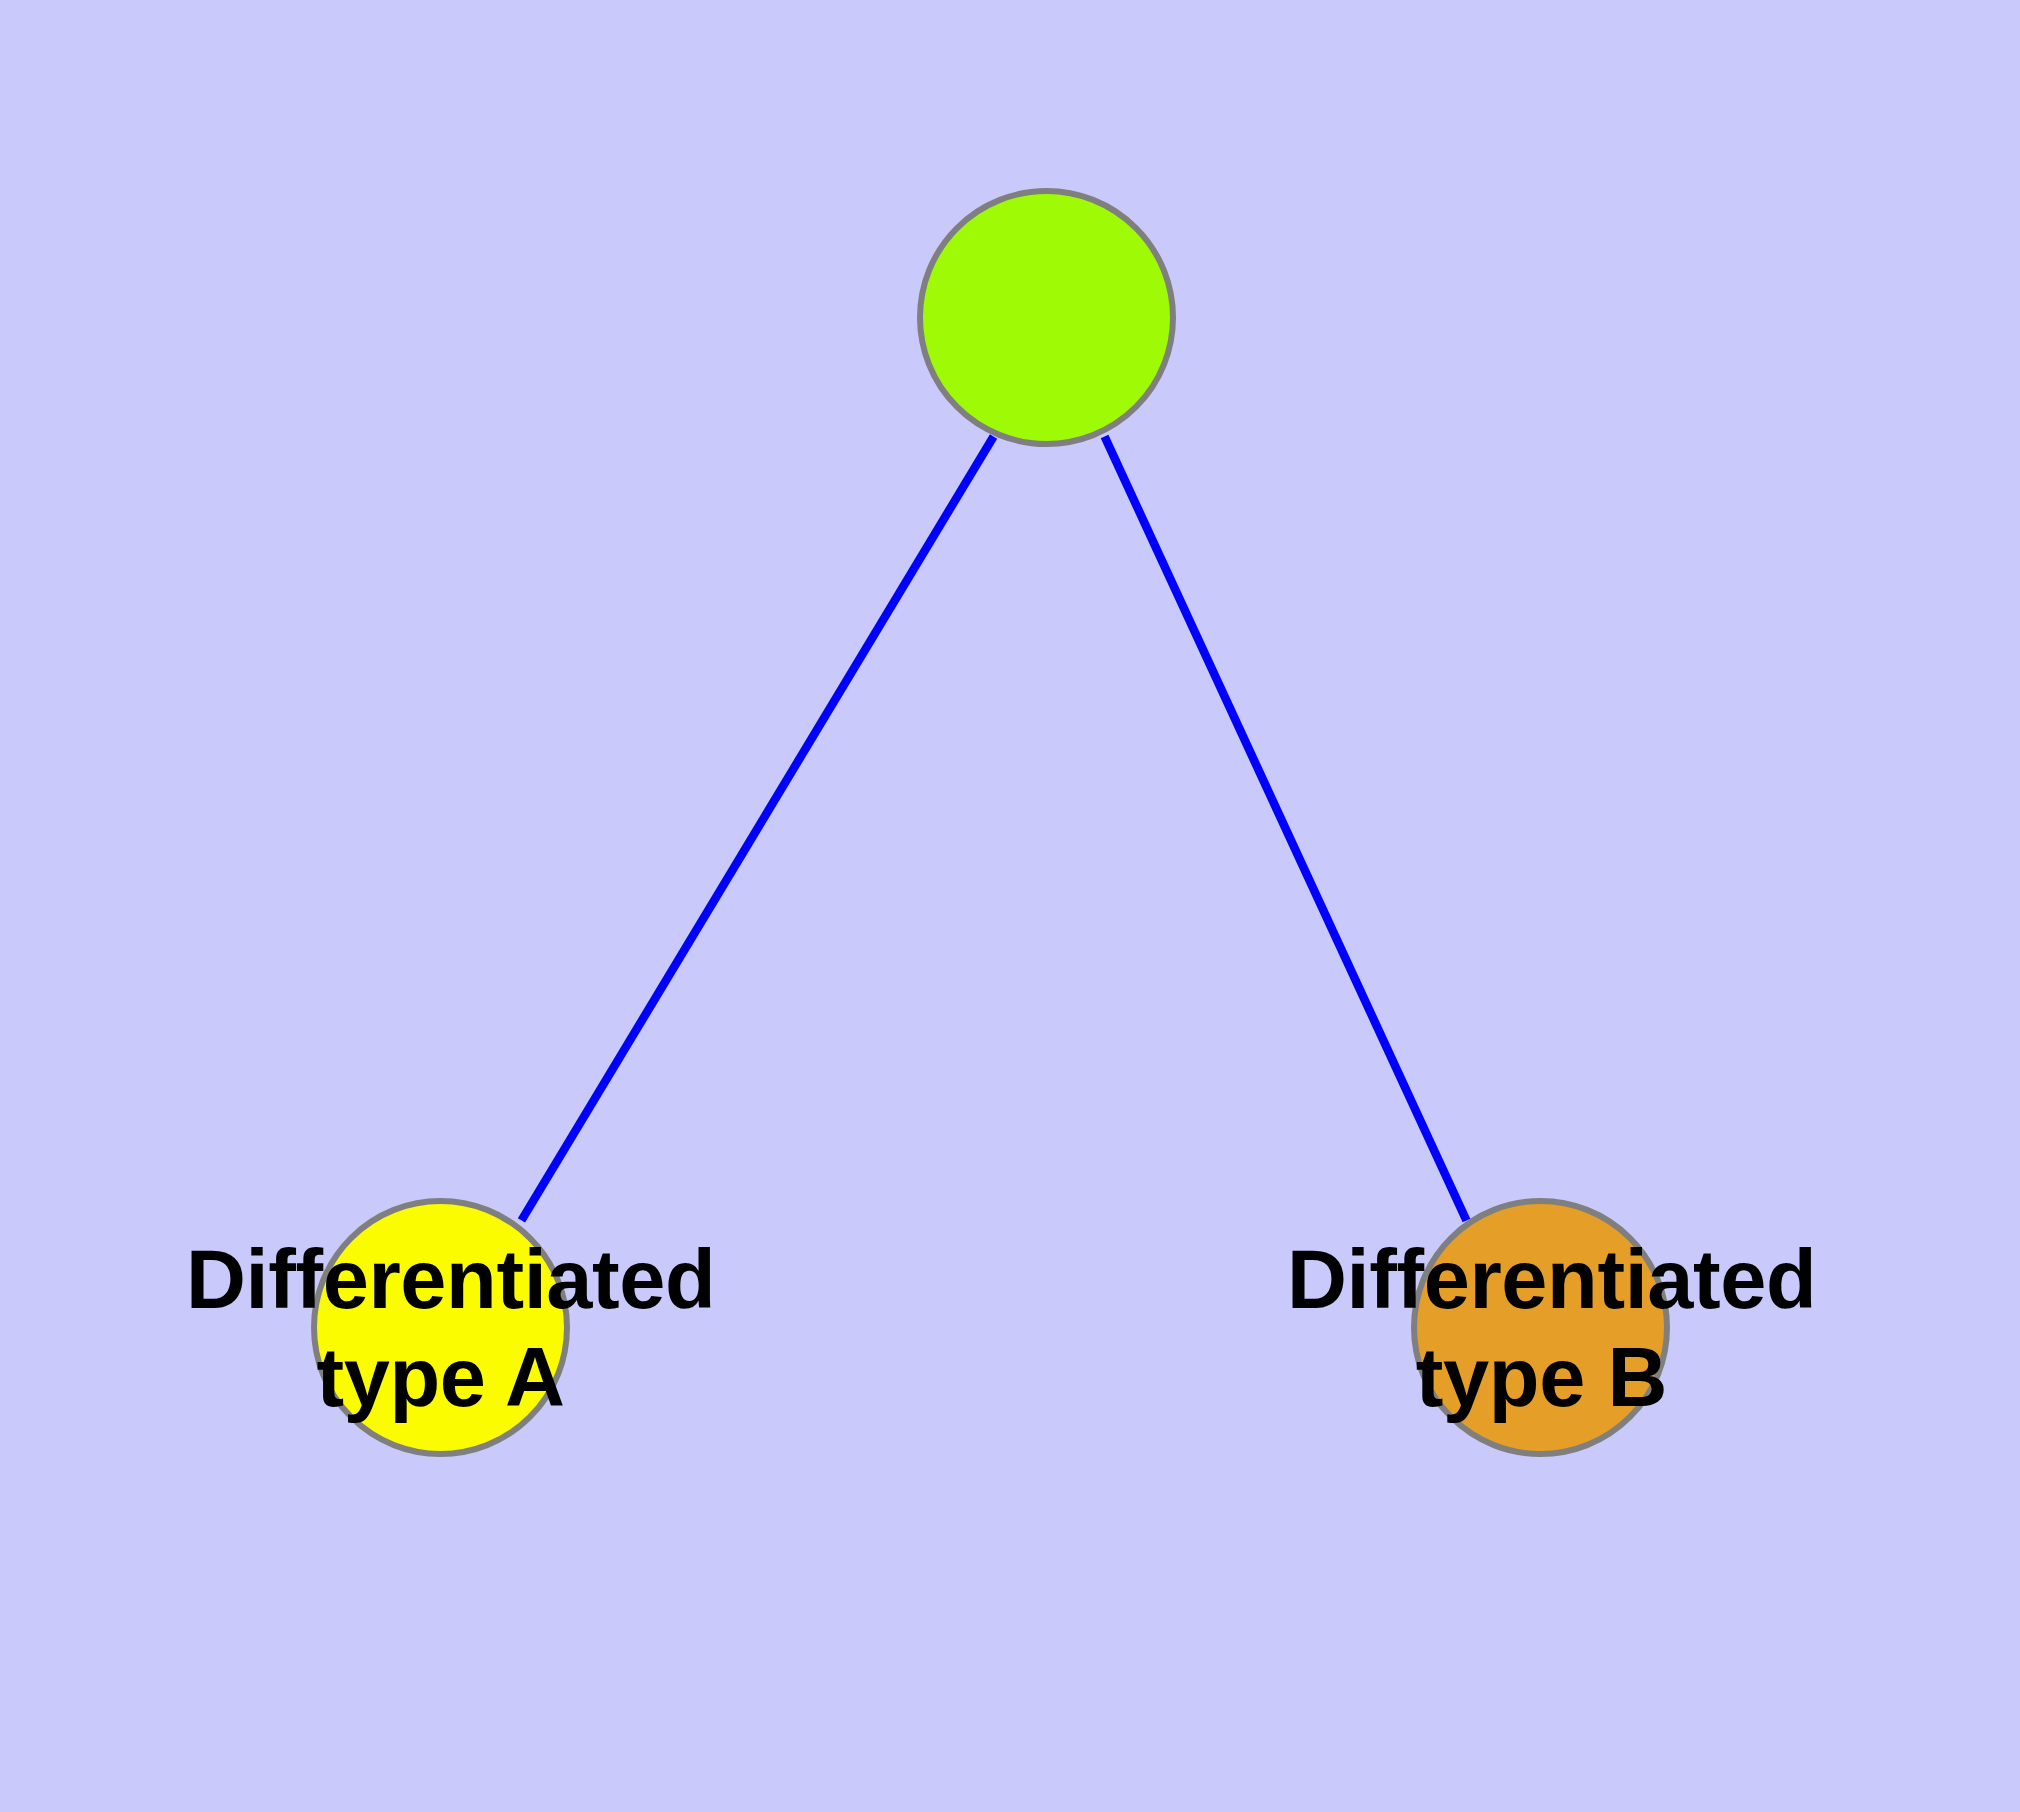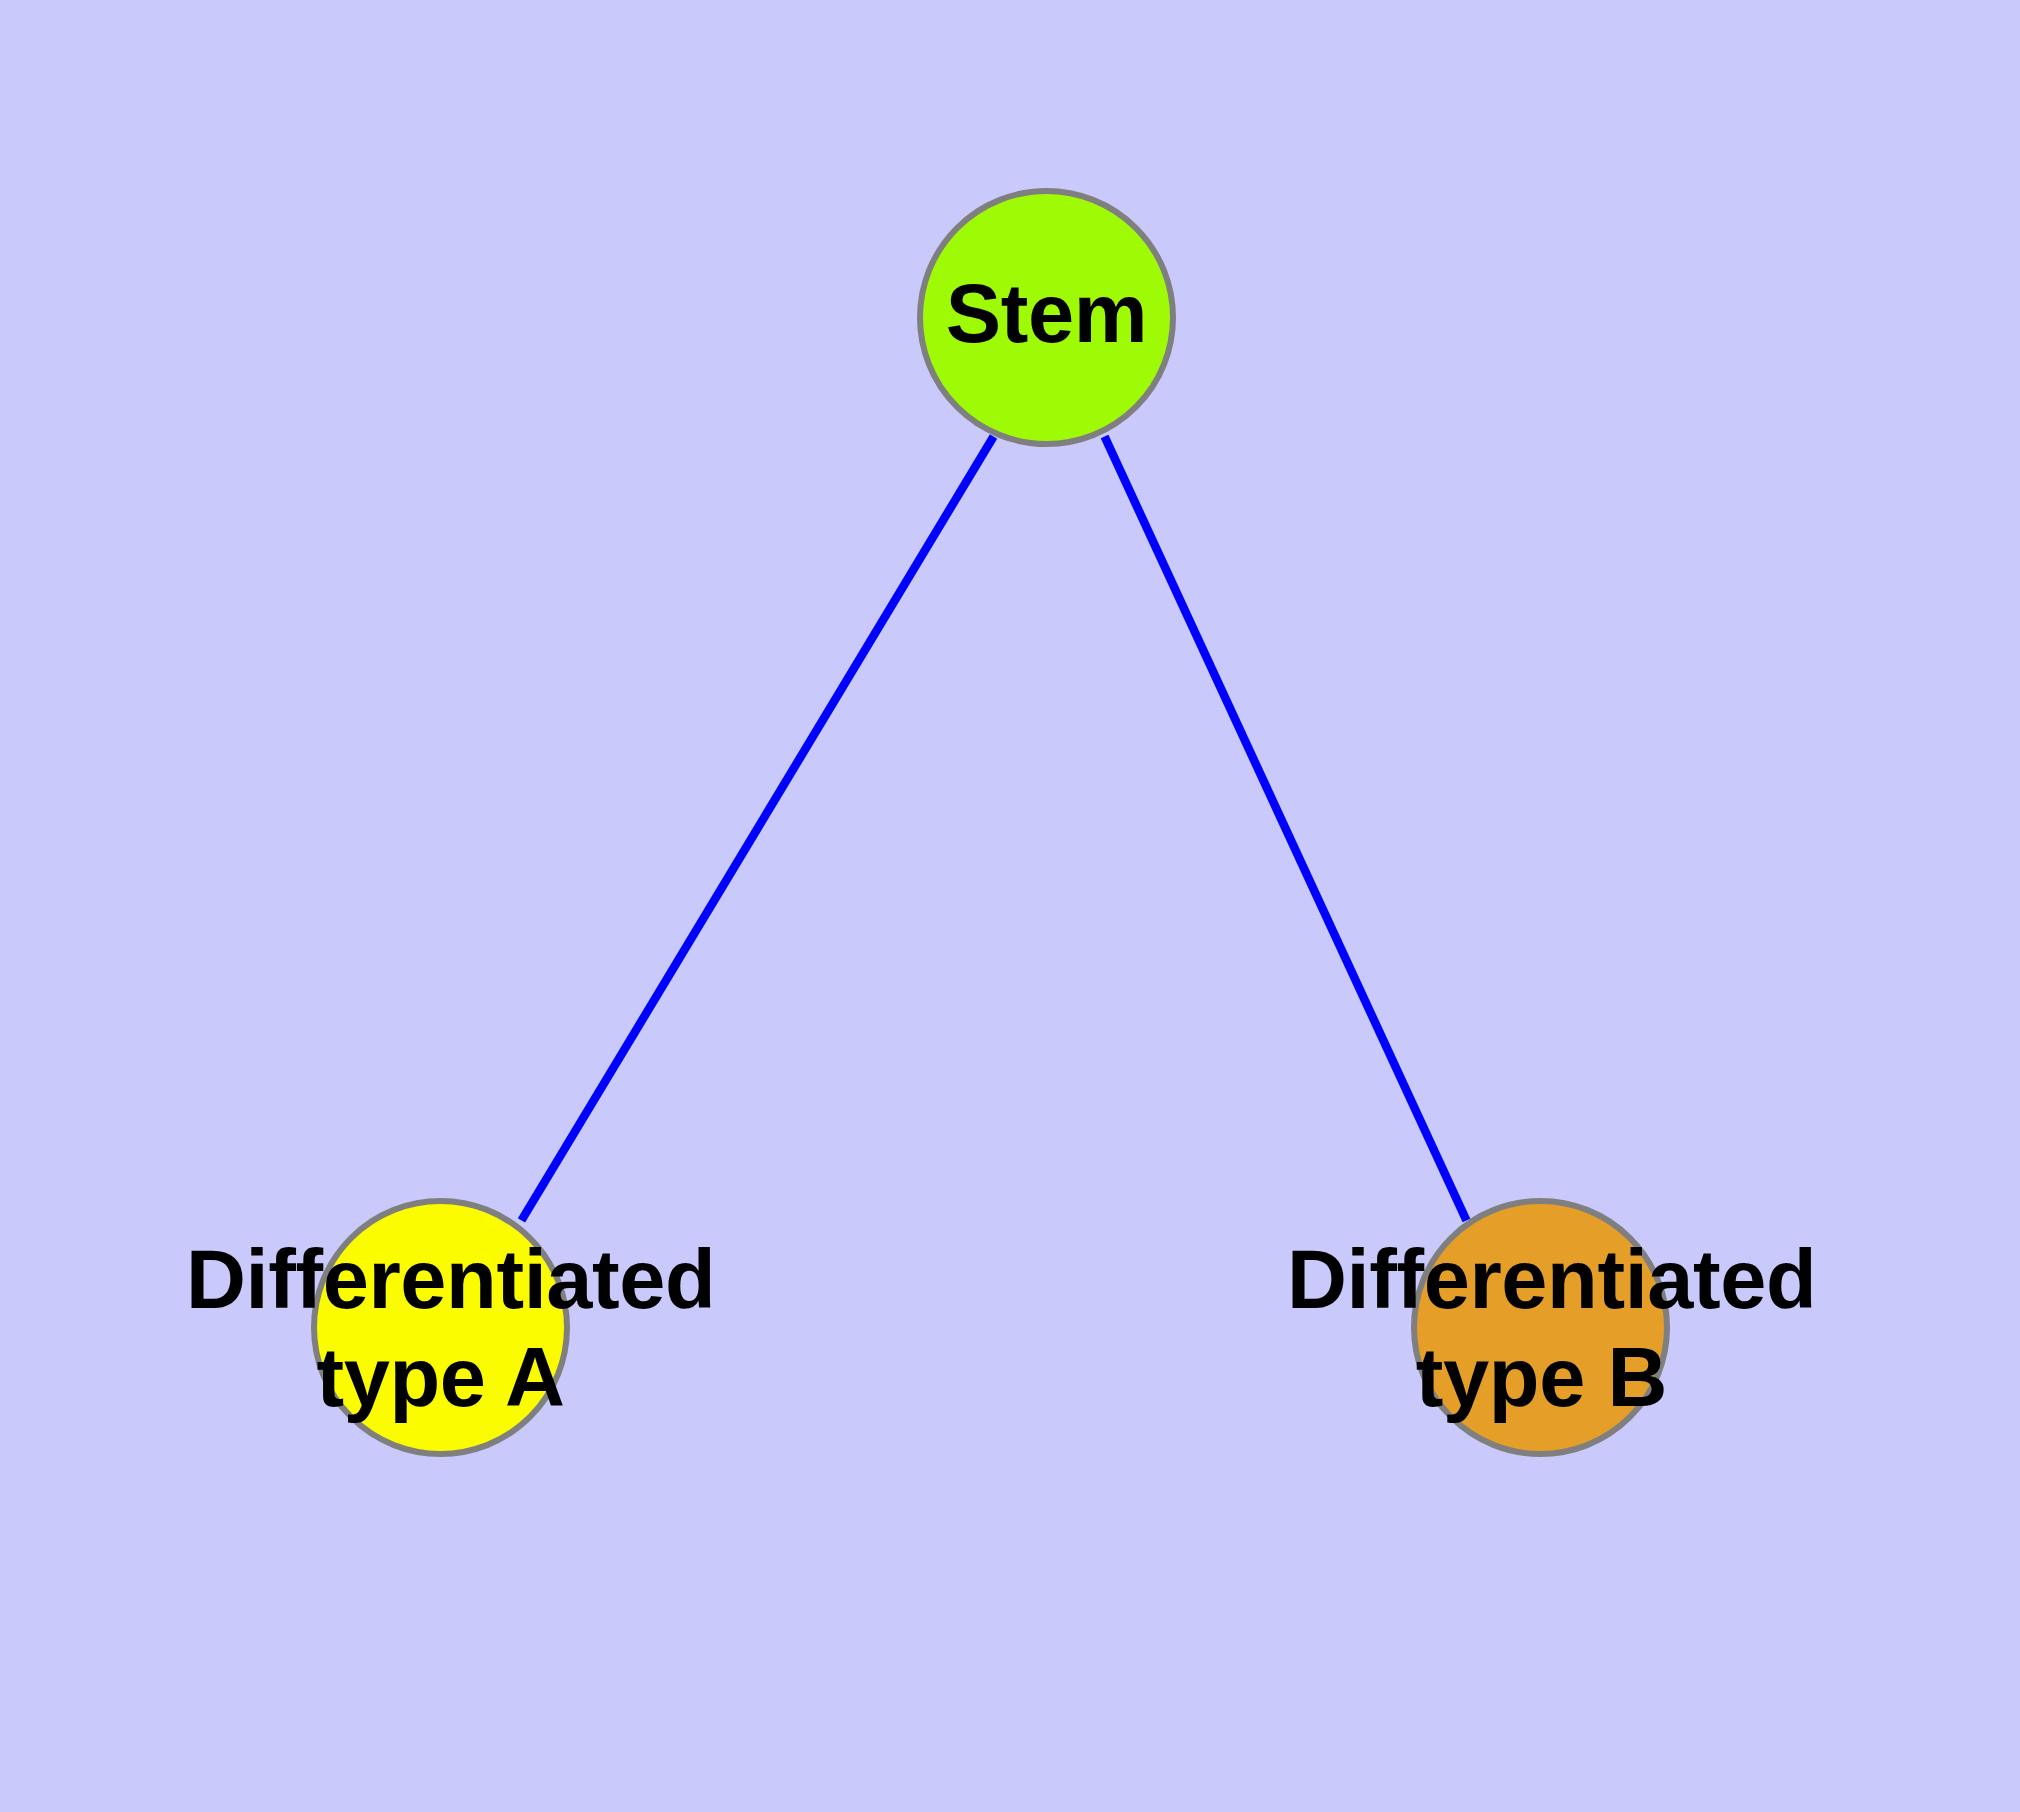--- a/index.html
+++ b/index.html
@@ -90,20 +90,19 @@
 
   <svg id="edge-layer" viewBox="0 0 2384 2138">
     <line x1="1172" y1="515" x2="615" y2="1440" stroke="#0000ff" stroke-width="10" stroke-linecap="butt"></line>
     <line x1="1303" y1="515" x2="1730" y2="1440" stroke="#0000ff" stroke-width="10" stroke-linecap="butt"></line>
   </svg>
 
   <div id="node-stem" class="graph-node"></div>
   <div id="node-diff-a" class="graph-node"></div>
   <div id="node-diff-b" class="graph-node"></div>
 
-  <div id="label-stem" class="node-label">Stem</div>
   <div id="label-diff-a" class="node-label">Differentiated
 type A</div>
   <div id="label-diff-b" class="node-label">Differentiated
 type B</div>
 
 </div>
 
 
 </body></html>

